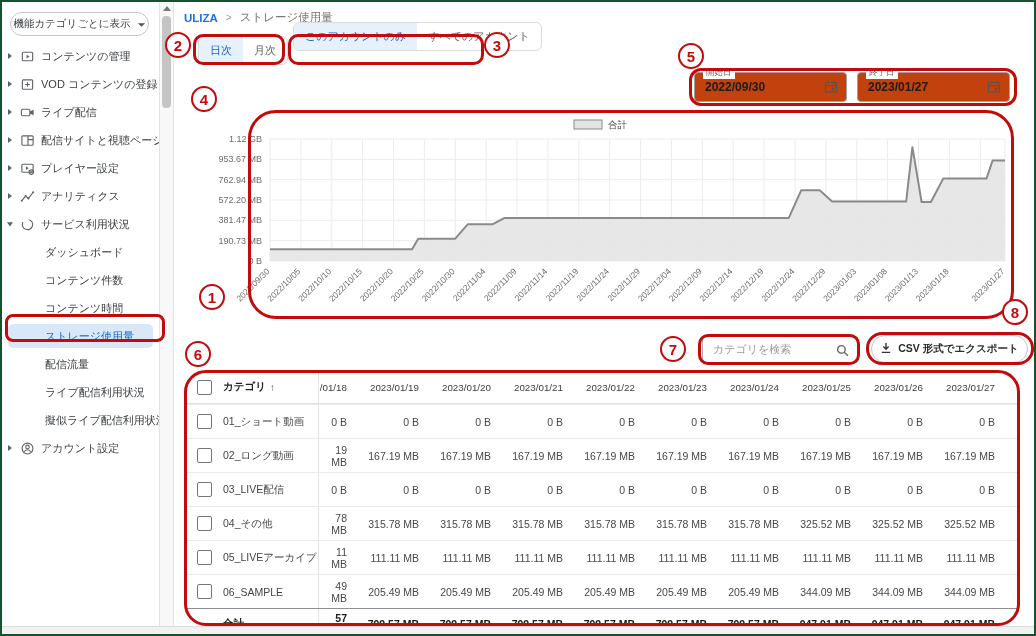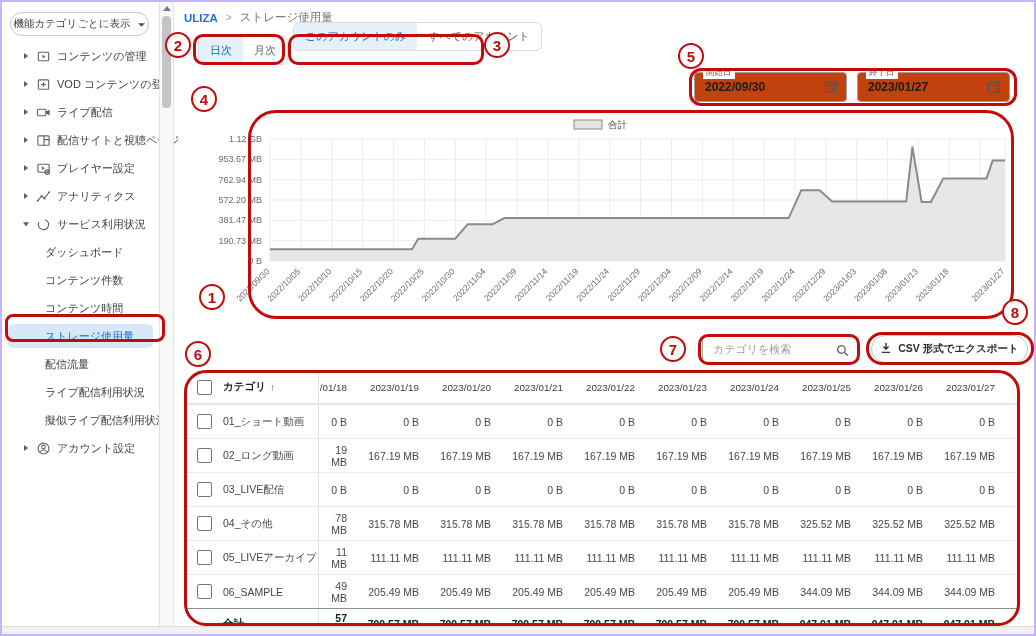--- a/index.html
+++ b/index.html
@@ -1,28 +1,28 @@
 <!DOCTYPE html>
 <html><head>
 <meta charset="utf-8">
 <style>
   :root{ --red:#c20b0b; --blue:#1a73e8; --selbg:#e7f1fc; --gray:#5f6368; }
   html,body{margin:0;padding:0;background:#fff;}
   body{font-family:"Liberation Sans","DejaVu Sans",sans-serif;}
   #screen{position:relative;width:1036px;height:636px;box-sizing:border-box;
-          border:2px solid #c4b5fd;background:#fff;overflow:hidden;}
+          border:2px solid #14532d;background:#fff;overflow:hidden;}
 
   
   #sidebar{position:absolute;left:0;top:0;width:157px;height:624px;background:#fff;}
   #cat-pill{position:absolute;left:8px;top:10px;width:139px;height:24px;background:#fff;
             border:1px solid #c6c6c6;border-radius:13px;display:flex;align-items:center;
             justify-content:center;gap:6px;font-size:10.5px;color:#3c4043;cursor:pointer;
             font-family:inherit;padding:0;}
   #sb-items{position:absolute;left:0;top:40px;width:157px;}
-  .srow{height:28px;display:flex;align-items:center;gap:6px;padding-left:20px;
+  .srow{height:28px;display:flex;align-items:center;gap:6px;padding-left:4px;
         font-size:11px;color:#3c4043;cursor:pointer;white-space:nowrap;}
   .srow .caret{width:8px;height:8px;display:flex;align-items:center;}
   .srow .icon{width:15px;height:15px;display:flex;align-items:center;}
   .srow.sub{padding-left:43px;}
   .srow.sub.sel{background:#d8e8f9;border-radius:5px;margin:0 6px;padding-left:37px;
                 color:#1a66c9;height:24px;margin-top:2px;margin-bottom:2px;}
   .icon svg, .caret svg{display:block;}
   .icon svg *{fill:none;stroke:#5f6368;stroke-width:1.2;}
   .icon svg .f{fill:#5f6368;stroke:none;}
   .caret svg .f{fill:#616161;stroke:none;}

